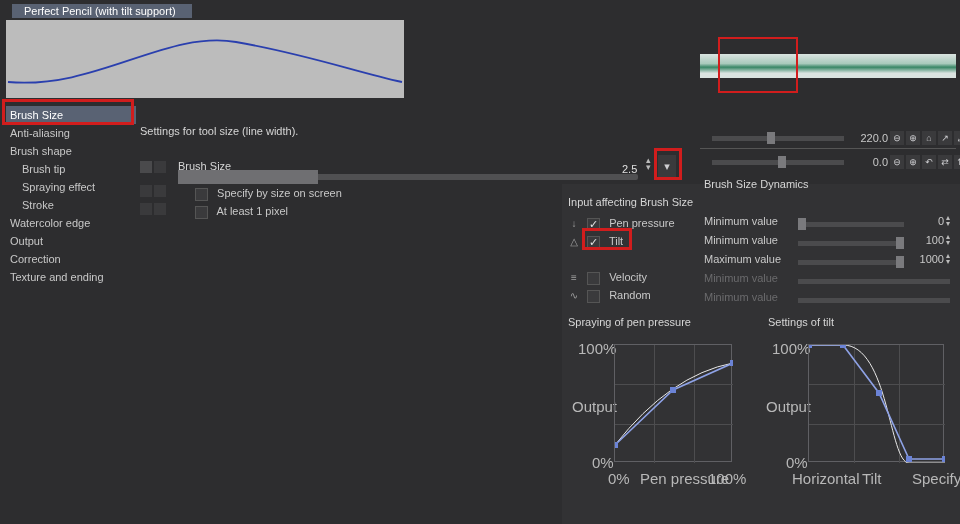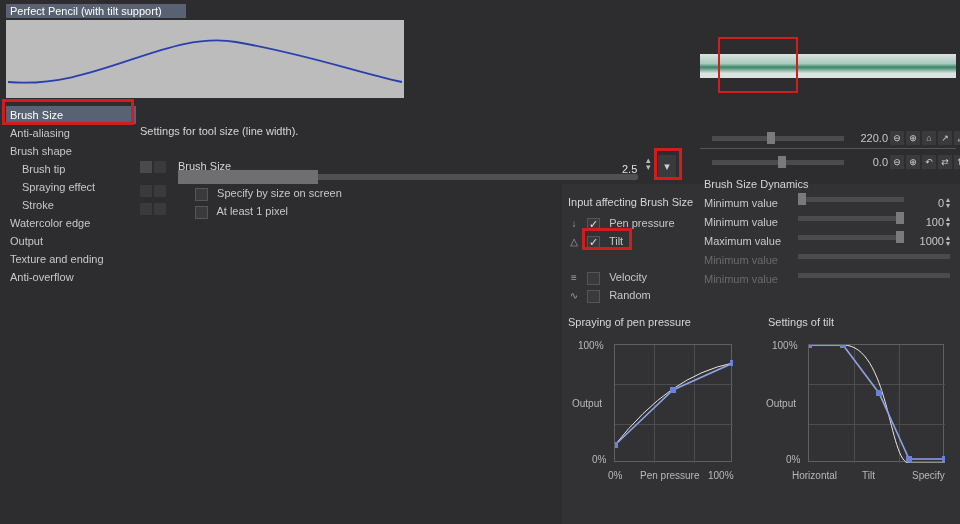--- a/index.html
+++ b/index.html
@@ -1,18 +1,18 @@
 <!DOCTYPE html>
 <html><head>
 <meta charset="utf-8">
 <style>
   html,body{margin:0;padding:0;width:960px;height:524px;background:#2d2d2f;font-family:Arial,sans-serif;font-size:11px;color:#c8c8c8;overflow:hidden}
   *{box-sizing:border-box}
   
-  .tool-title{position:absolute;left:6px;top:4px;height:14px;width:180px;background:#596273;color:#fff;padding:0 4px;line-height:14px}
+  .tool-title{position:absolute;left:12px;top:4px;height:14px;width:180px;background:#596273;color:#fff;padding:0 12px;line-height:14px}
   .preview{position:absolute;left:6px;top:20px;width:398px;height:78px;background:#bcbcbc;overflow:hidden}
   .preview svg{width:100%;height:100%}
   .sidebar{position:absolute;left:6px;top:106px;width:130px}
   .side-item{height:18px;line-height:18px;padding-left:4px;cursor:pointer}
   .side-item.sub{padding-left:16px}
   .side-item.sel{background:#596273;color:#fff}
   
   .hl-brushsize{position:absolute;left:2px;top:99px;width:132px;height:26px;border:3px solid #d11d1d;pointer-events:none}
   
   .sett-header{position:absolute;left:140px;top:125px;color:#d6d6d6}
@@ -33,35 +33,35 @@
   .chk{display:inline-block;width:13px;height:13px;background:#3a3a3c;border:1px solid #555;vertical-align:middle;margin-right:6px}
   .chk.on::after{content:"✓";color:#e6e6e6;font-size:11px;display:block;margin-top:-2px;margin-left:1px}
   
   .popup{position:absolute;left:562px;top:184px;width:398px;height:340px;background:#323234}
   .popup .hdr{position:absolute;left:6px;top:12px;color:#d6d6d6}
   .in-row{position:absolute;left:6px;height:16px;line-height:14px}
   .in-icon{display:inline-block;width:12px;height:12px;text-align:center;line-height:12px;color:#a0a0a0;margin-right:4px;font-size:10px}
   .hl-tilt{position:absolute;left:582px;top:228px;width:50px;height:22px;border:3px solid #d11d1d;pointer-events:none}
   
   .dyn{position:absolute;left:704px;top:178px;width:252px}
-  .dyn-title{color:#d6d6d6;margin-bottom:7px}
-  .dyn-row{height:19px;display:flex;align-items:flex-start}
+  .dyn-title{color:#d6d6d6;margin-bottom:18px}
+  .dyn-row{height:19px;display:flex;align-items:flex-end}
   .dyn-row.dis{color:#6a6a6c}
   .dyn-label{width:94px}
   .dyn-bar{flex:1;height:5px;background:#4b4b4d;position:relative;margin-right:6px}
   .dyn-bar .k{position:absolute;top:-4px;width:8px;height:12px;background:#7a7a7d}
   .dyn-val{width:34px;text-align:right}
   .dyn-step{width:10px;font-size:8px;line-height:6px;color:#bbb;margin-left:2px}
   .dyn-step span{display:block}
   
   .graph-title{position:absolute;color:#d6d6d6}
   .graph{position:absolute;width:170px;height:162px}
   .graph .box{position:absolute;left:46px;top:18px;width:118px;height:118px;border:1px solid #606064}
   .graph .grid{position:absolute;background:#4d4d4f}
-  .glabel{position:absolute;font-size:10px;color:#b8b8b8}
+  .glabel{position:absolute;font-size:15px;color:#b8b8b8}
   
   .nav{position:absolute;left:700px;top:36px;width:256px;height:84px}
   .nav .imgbar{position:absolute;left:0;top:18px;width:256px;height:24px;background:linear-gradient(180deg,#d7e4e0 0%,#9ecdba 40%,#1f8f61 55%,#d7e4e0 80%);filter:grayscale(0.3)}
   .nav .redbox{position:absolute;left:18px;top:1px;width:80px;height:56px;border:2px solid #d11d1d}
   .nav-row{position:absolute;left:712px;width:256px;height:20px;display:flex;align-items:center}
   .nav-slider{flex:1;height:5px;background:#4b4b4d;position:relative;margin-right:6px}
   .nav-slider .k{position:absolute;top:-4px;width:8px;height:12px;background:#7a7a7d}
   .nav-val{width:38px;text-align:right}
   .nav-btns{display:flex}
   .nav-btn{width:14px;height:14px;background:#3a3a3c;margin-left:2px;display:flex;align-items:center;justify-content:center;font-size:9px;color:#cfcfd2}
@@ -80,22 +80,22 @@
 
 <div class="sidebar">
   <div class="side-item sel">Brush Size</div>
   <div class="side-item">Anti-aliasing</div>
   <div class="side-item">Brush shape</div>
   <div class="side-item sub">Brush tip</div>
   <div class="side-item sub">Spraying effect</div>
   <div class="side-item sub">Stroke</div>
   <div class="side-item">Watercolor edge</div>
   <div class="side-item">Output</div>
+  <div class="side-item">Correction</div>
   <div class="side-item">Texture and ending</div>
-  <div class="side-item">Anti-overflow</div>
 </div>
 <div class="hl-brushsize"></div>
 
 <div class="sett-header">Settings for tool size (line width).</div>
 <div class="row-icons" style="top:160px"><span class="sq eye"></span><span class="sq"></span></div>
 <div class="row-icons" style="top:184px"><span class="sq"></span><span class="sq"></span></div>
 <div class="row-icons" style="top:202px"><span class="sq"></span><span class="sq"></span></div>
 
 <div class="label-brushsize">Brush Size</div>
 <div class="brush-slider">

